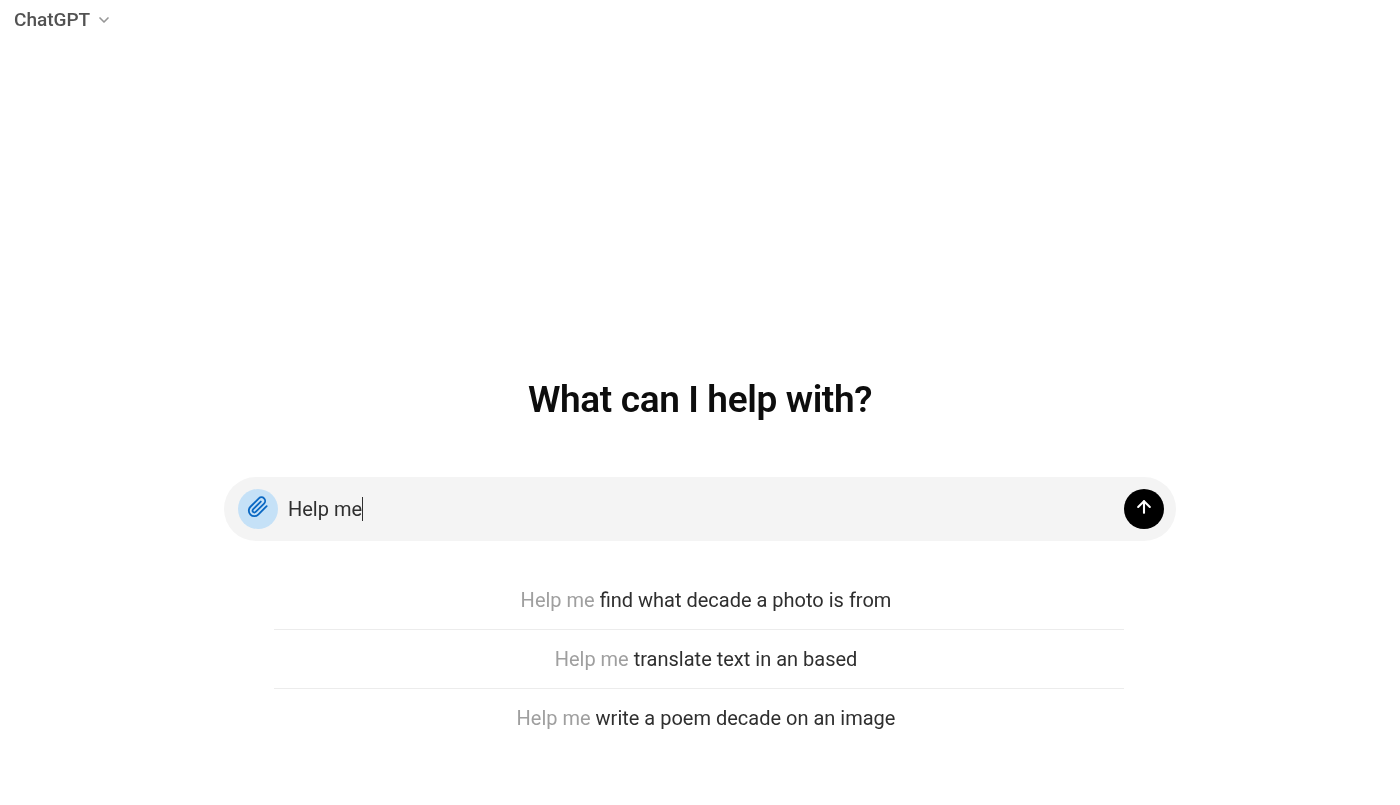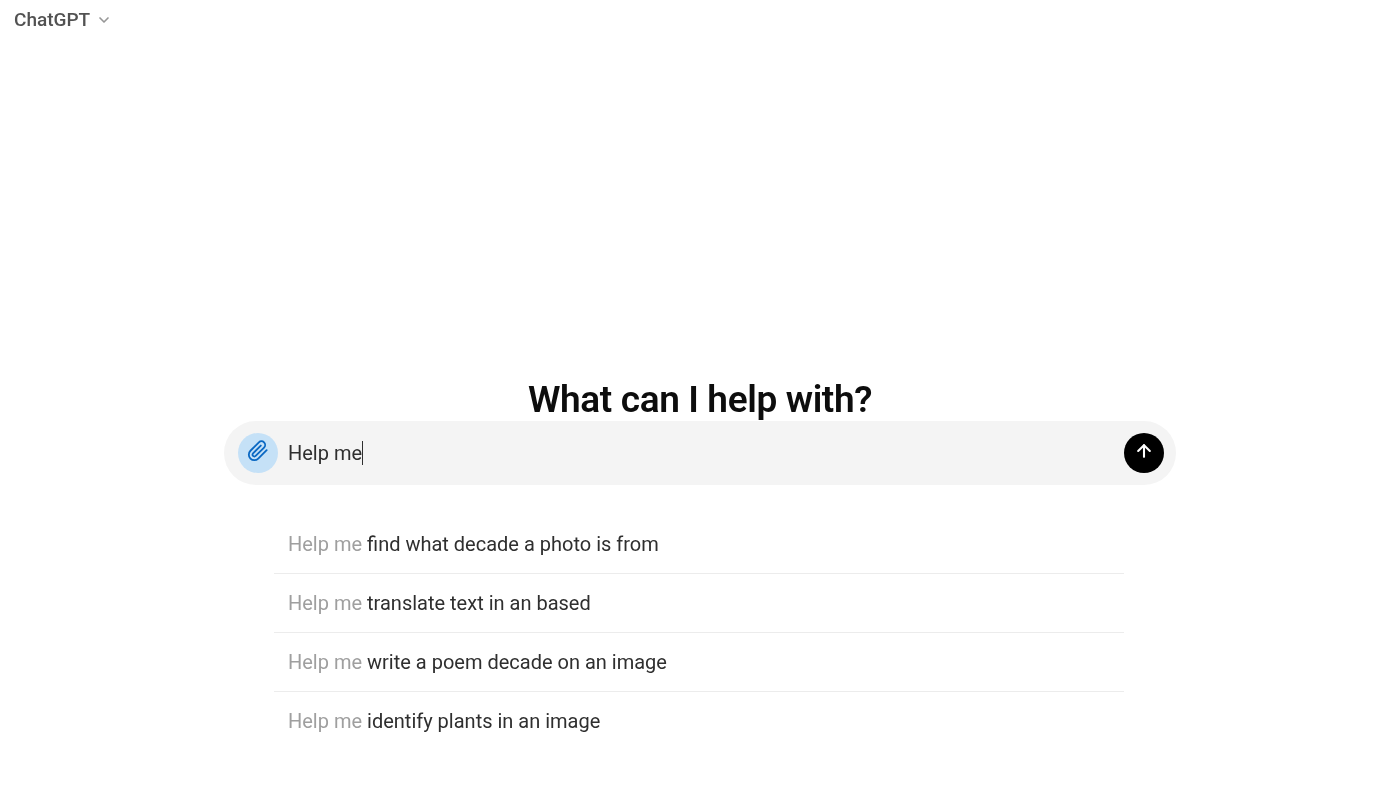--- a/index.html
+++ b/index.html
@@ -41,20 +41,21 @@
       width: 952px;
       display: flex;
       flex-direction: column;
       align-items: center;
     }
     .heading {
       font-size: 37px;
       font-weight: 600;
       color: #0d0d0d;
       text-align: center;
+      margin-bottom: 56px;
       letter-spacing: -0.01em;
     }
     .input-bar {
       width: 100%;
       background: #f4f4f4;
       border-radius: 34px;
       height: 64px;
       display: flex;
       align-items: center;
       padding: 0 12px 0 14px;
@@ -102,20 +103,21 @@
       flex-shrink: 0;
     }
     .send-button svg {
       stroke: #ffffff;
     }
     .suggestions {
       width: 850px;
       margin-top: 30px;
       margin-left: 50px;
       align-self: flex-start;
+      text-align: center;
     }
     .suggestion-item {
       padding: 17px 0 17px 14px;
       font-size: 20px;
       color: #2f2f2f;
       border-bottom: 1px solid #ececec;
       cursor: pointer;
     }
     .suggestion-item:last-child {
       border-bottom: none;
@@ -167,17 +169,14 @@
   <div class="suggestions">
     <div class="suggestion-item">
       <span class="suggestion-prefix">Help me </span><span class="suggestion-rest">find what decade a photo is from</span>
     </div>
     <div class="suggestion-item">
       <span class="suggestion-prefix">Help me </span><span class="suggestion-rest">translate text in an based</span>
     </div>
     <div class="suggestion-item">
       <span class="suggestion-prefix">Help me </span><span class="suggestion-rest">write a poem decade on an image</span>
     </div>
-    <div class="suggestion-item">
-      <span class="suggestion-prefix">Help me </span><span class="suggestion-rest">identify plants in an image</span>
-    </div>
   </div>
 </div>
 
 </body></html>

